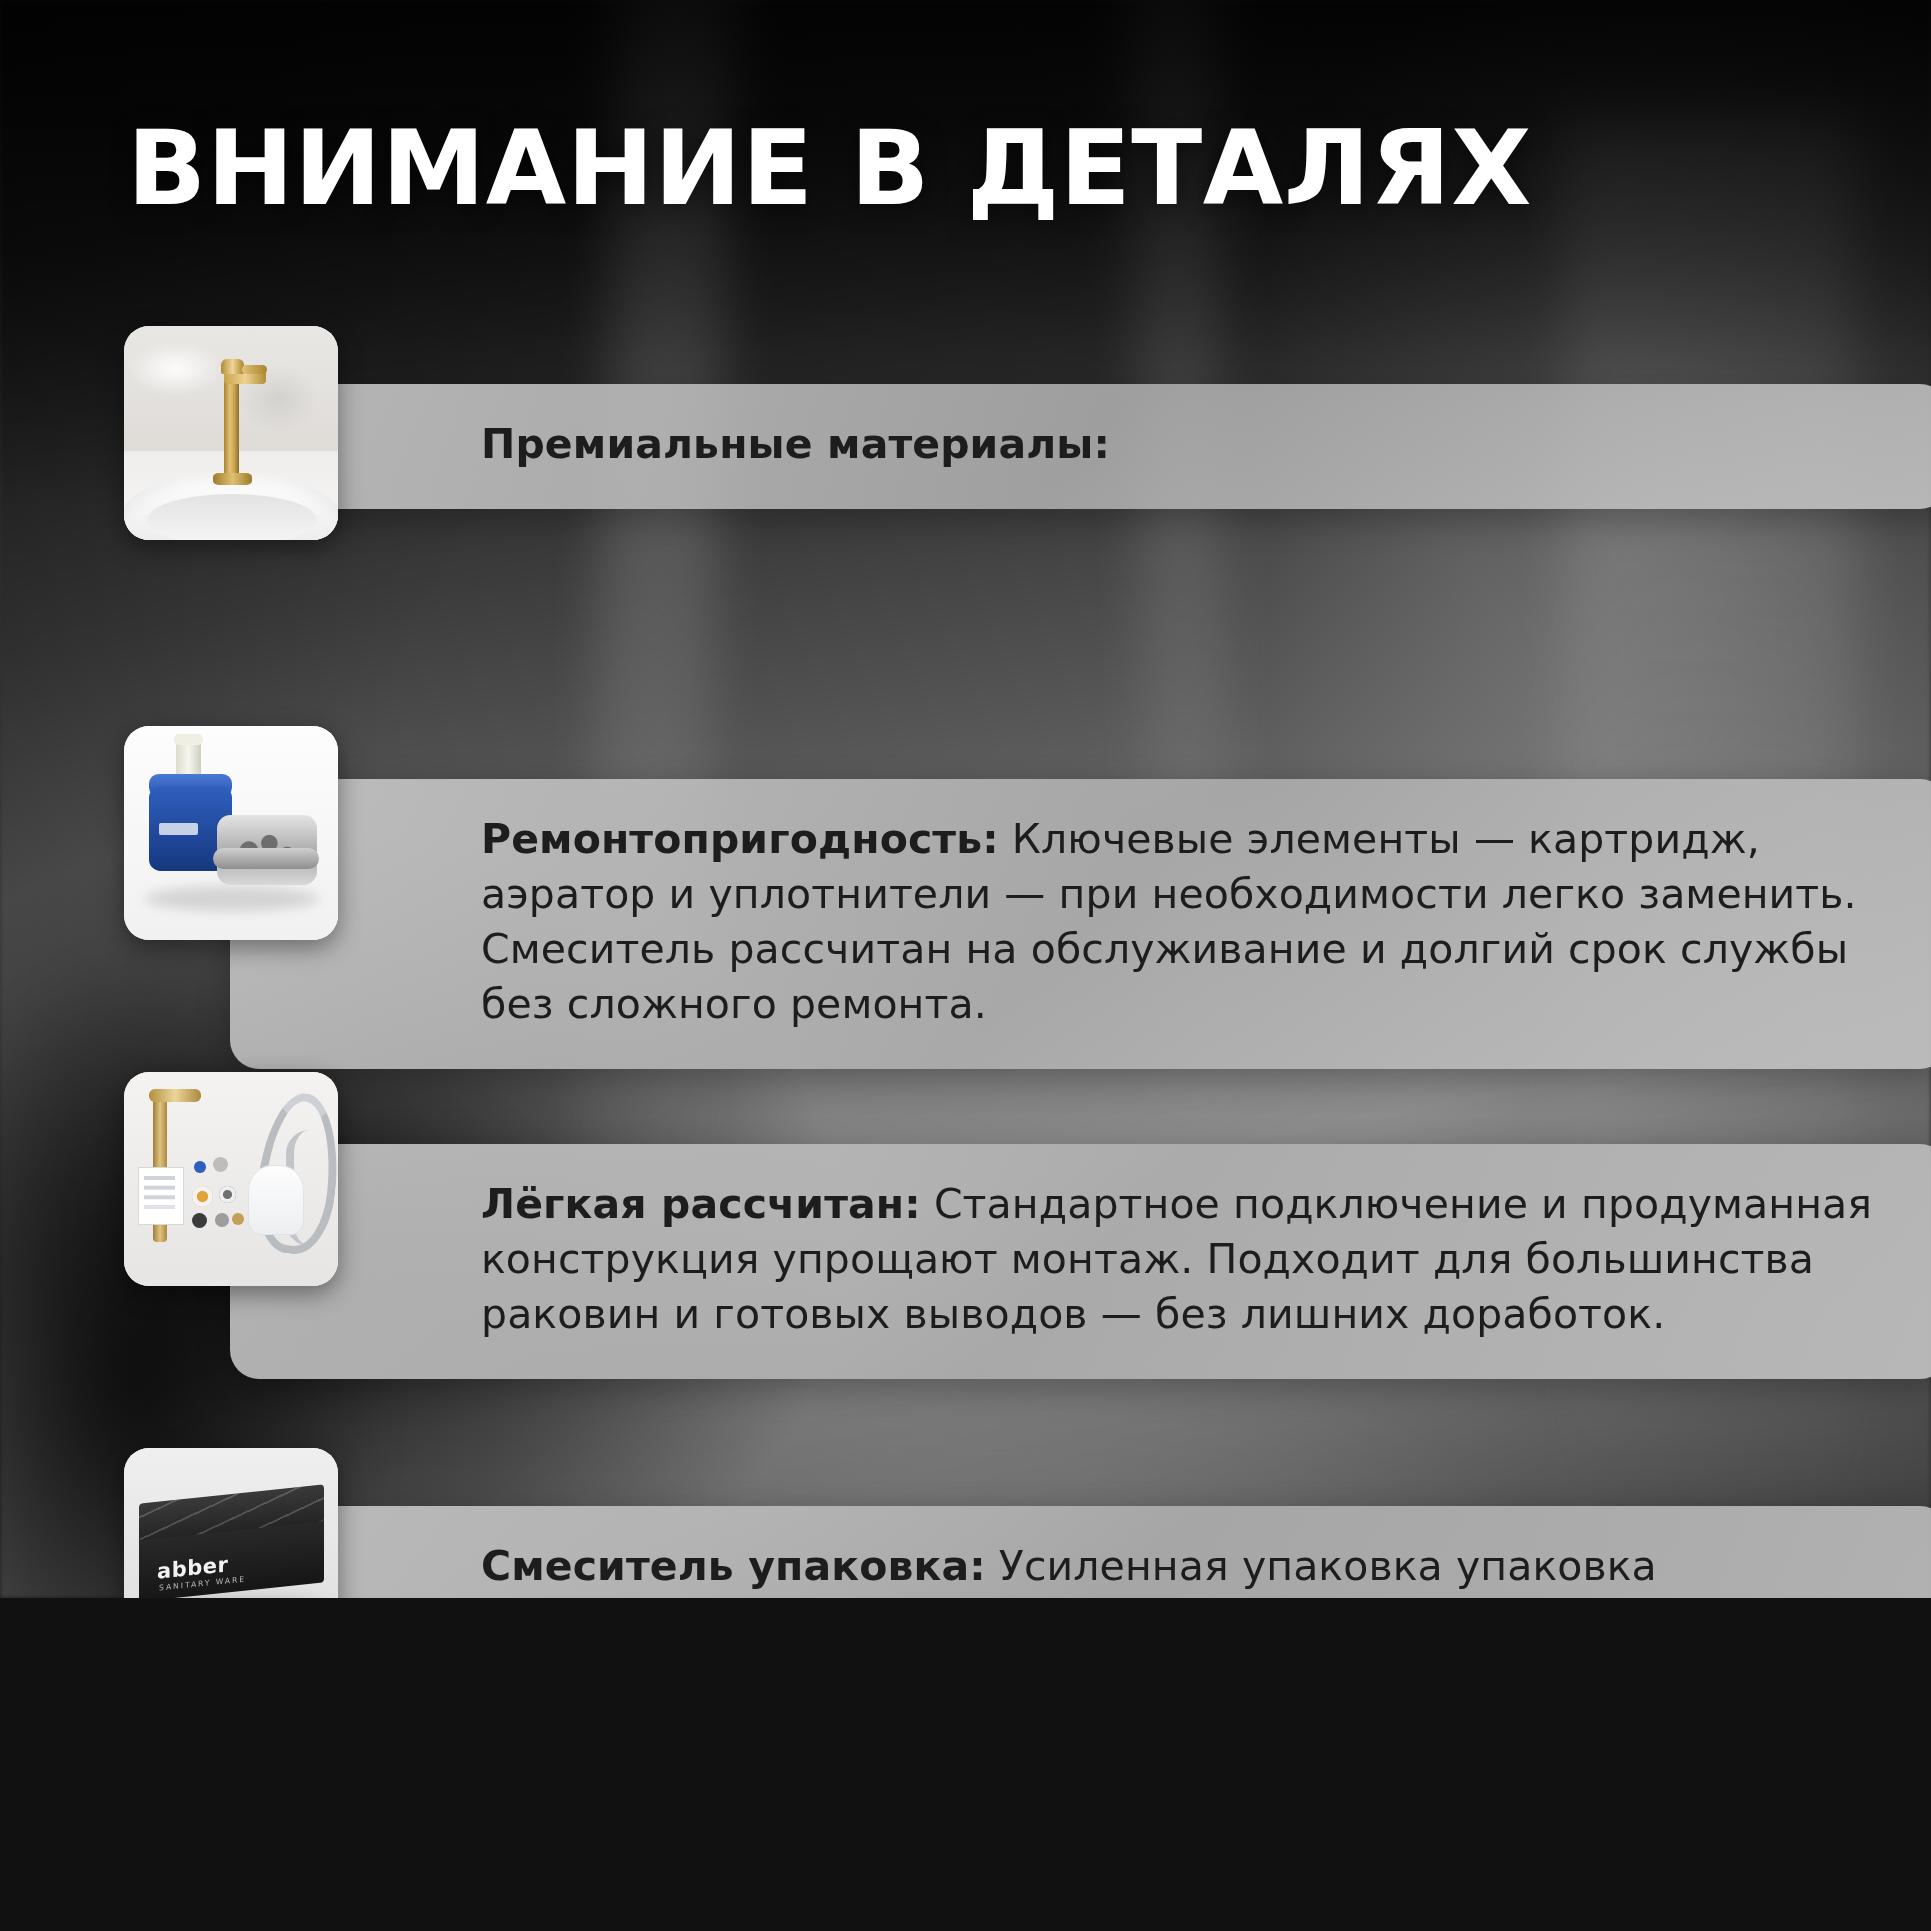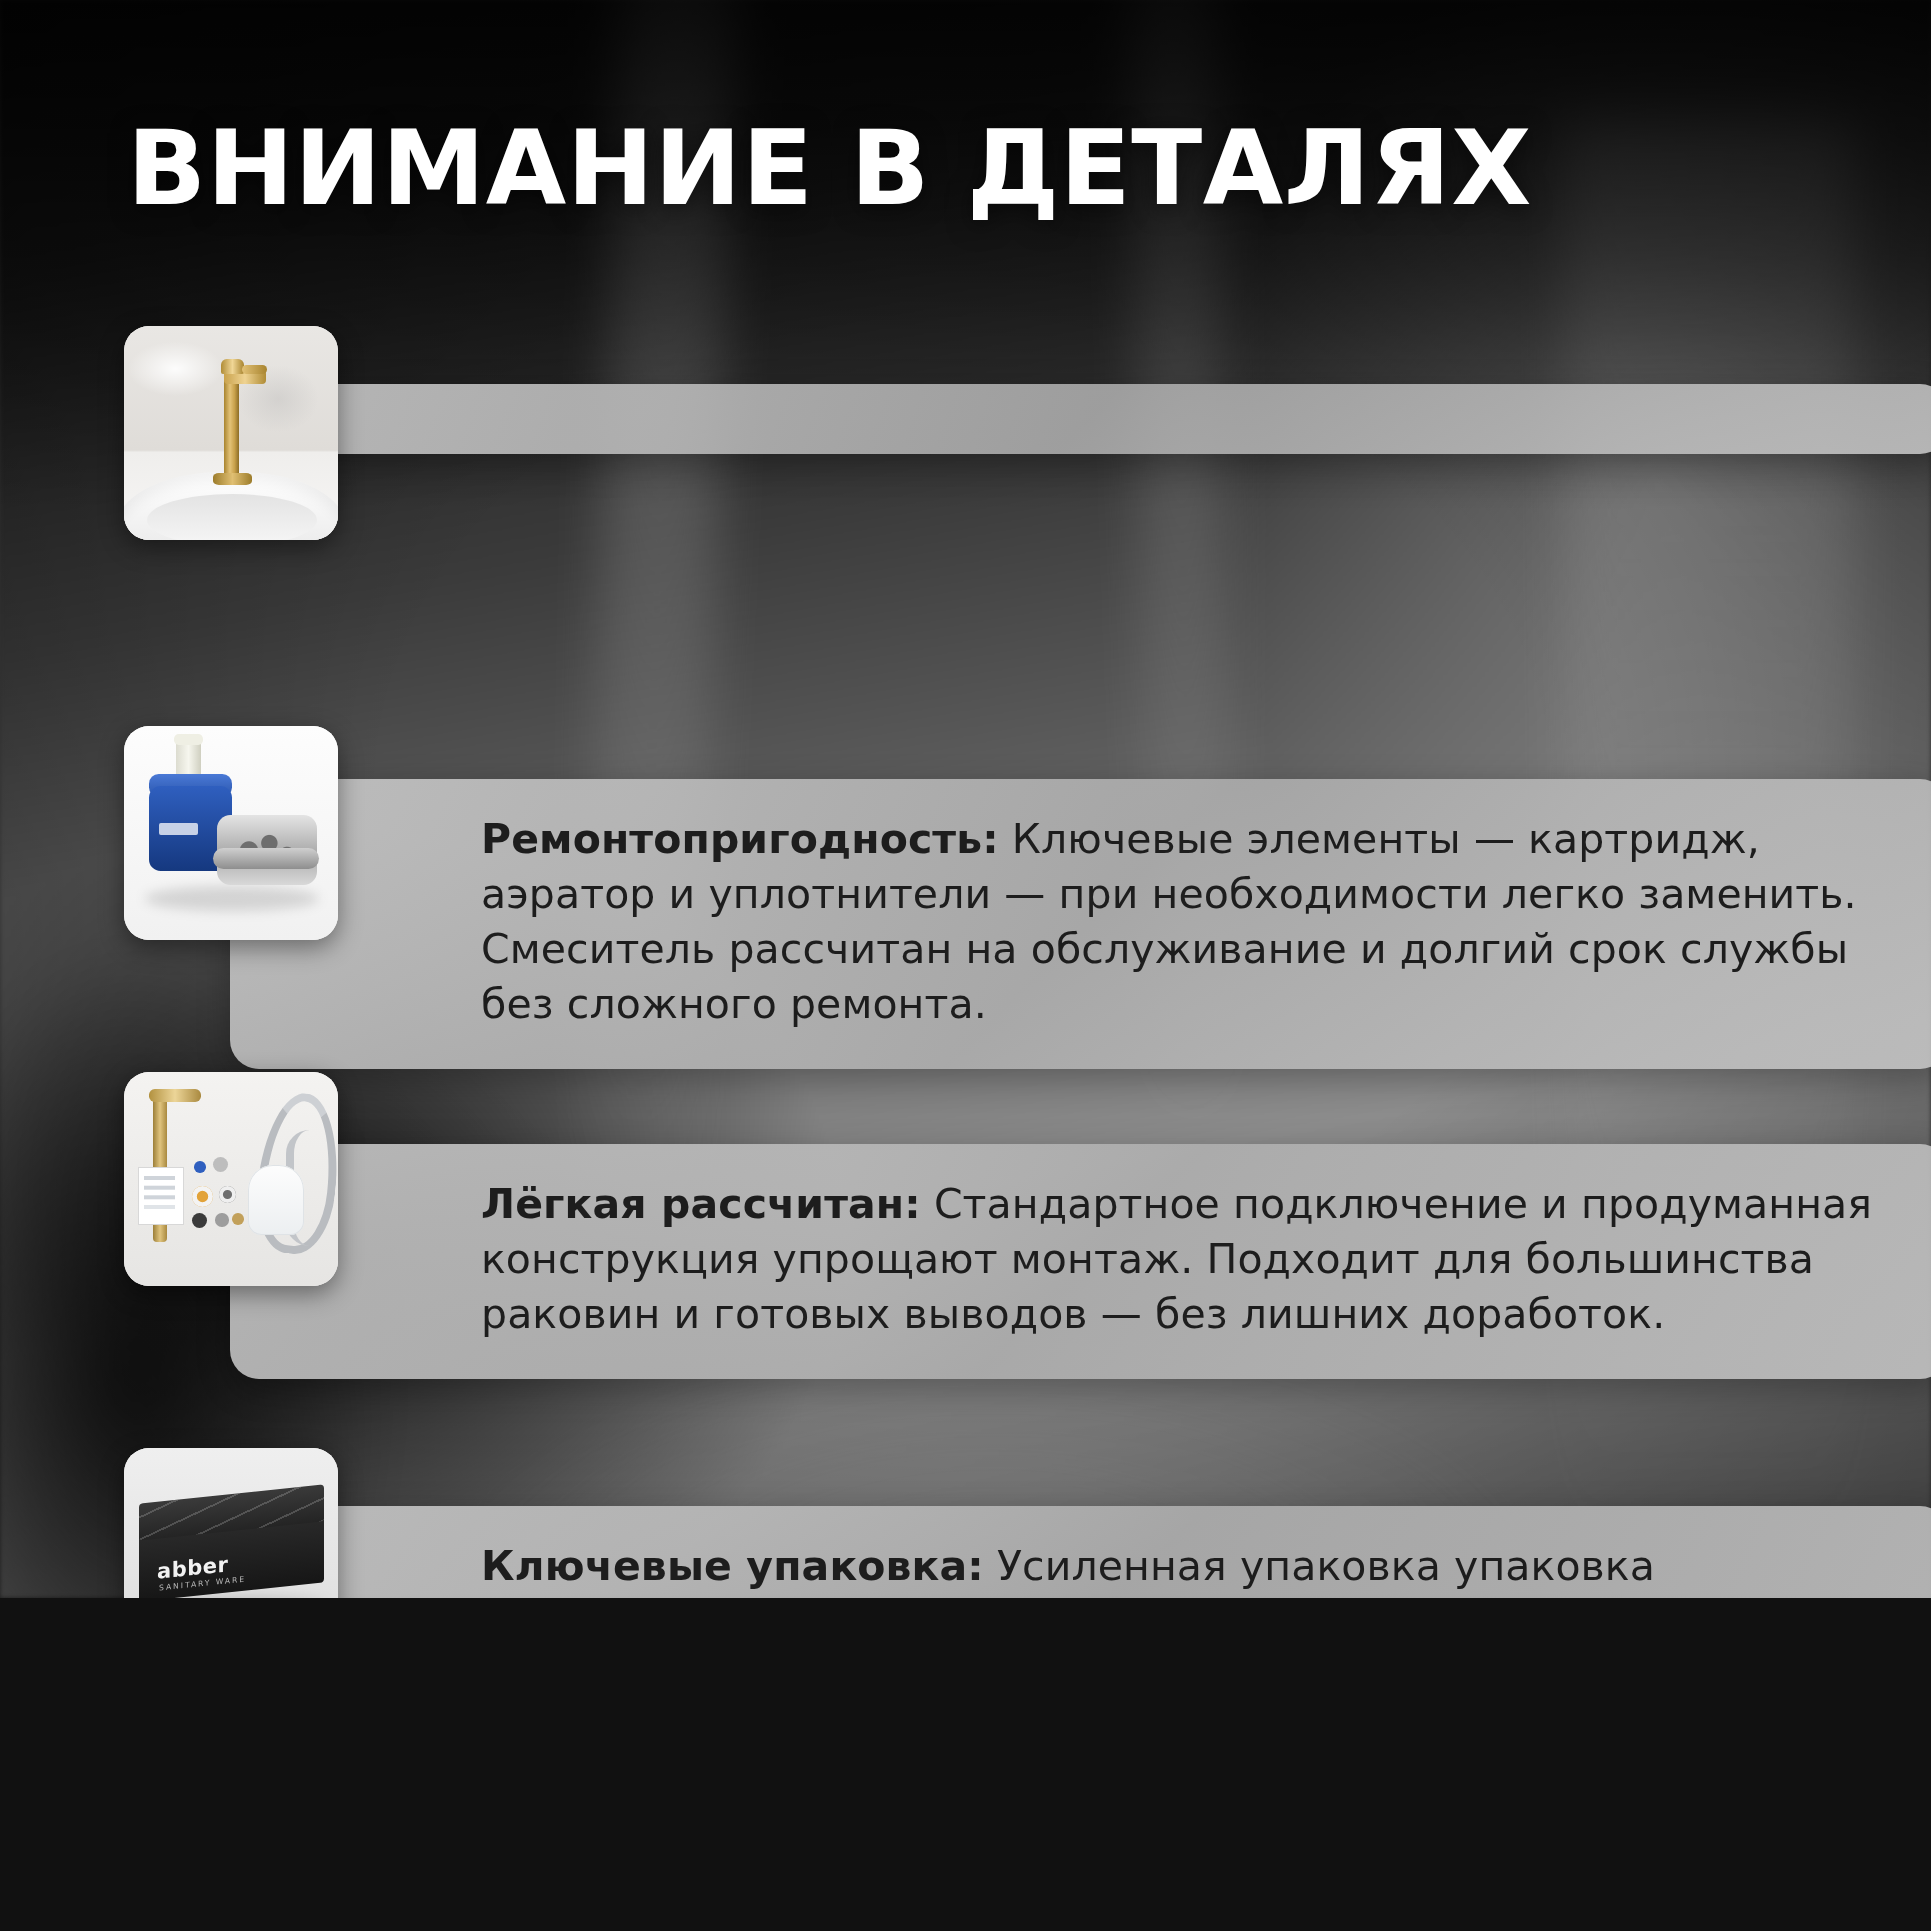--- a/index.html
+++ b/index.html
@@ -180,21 +180,21 @@
   <div class="bg-streak streak3"></div>
   <div class="bg-streak streak4"></div>
   <div class="bg-streak streak5"></div>
   <div class="bg-vignette"></div>
 
   <div class="title">ВНИМАНИЕ В ДЕТАЛЯХ</div>
 
   <div class="feature f1">
     <div class="card c1">
       <p>
-        
+        <span class="headline">Премиальные материалы:</span>
       </p>
     </div>
     <div class="thumb">
       <div class="thumb-inner">
         <div class="t1-wall"></div>
         <div class="t1-basin"></div>
         <div class="t1-basin-in"></div>
         <div class="t1-body"></div>
         <div class="t1-base"></div>
         <div class="t1-spout"></div>
@@ -249,21 +249,21 @@
         <div class="t3-dot t3-d5"></div>
         <div class="t3-dot t3-d6"></div>
         <div class="t3-dot t3-d7"></div>
       </div>
     </div>
   </div>
 
   <div class="feature f4">
     <div class="card c4">
       <p>
-        <b>Ключевые упаковка:</b>
+        <b>Смеситель упаковка:</b>
         <span>Усиленная упаковка упаковка смеситель и покрытие при транспортировке — товар приходит целым и без царапин.</span>
       </p>
     </div>
     <div class="thumb">
       <div class="thumb-inner">
         <div class="t4-bg"></div>
         <div class="t4-shadow"></div>
         <div class="t4-box"></div>
         <div class="t4-lid"></div>
         <div class="t4-logo">abber</div>

